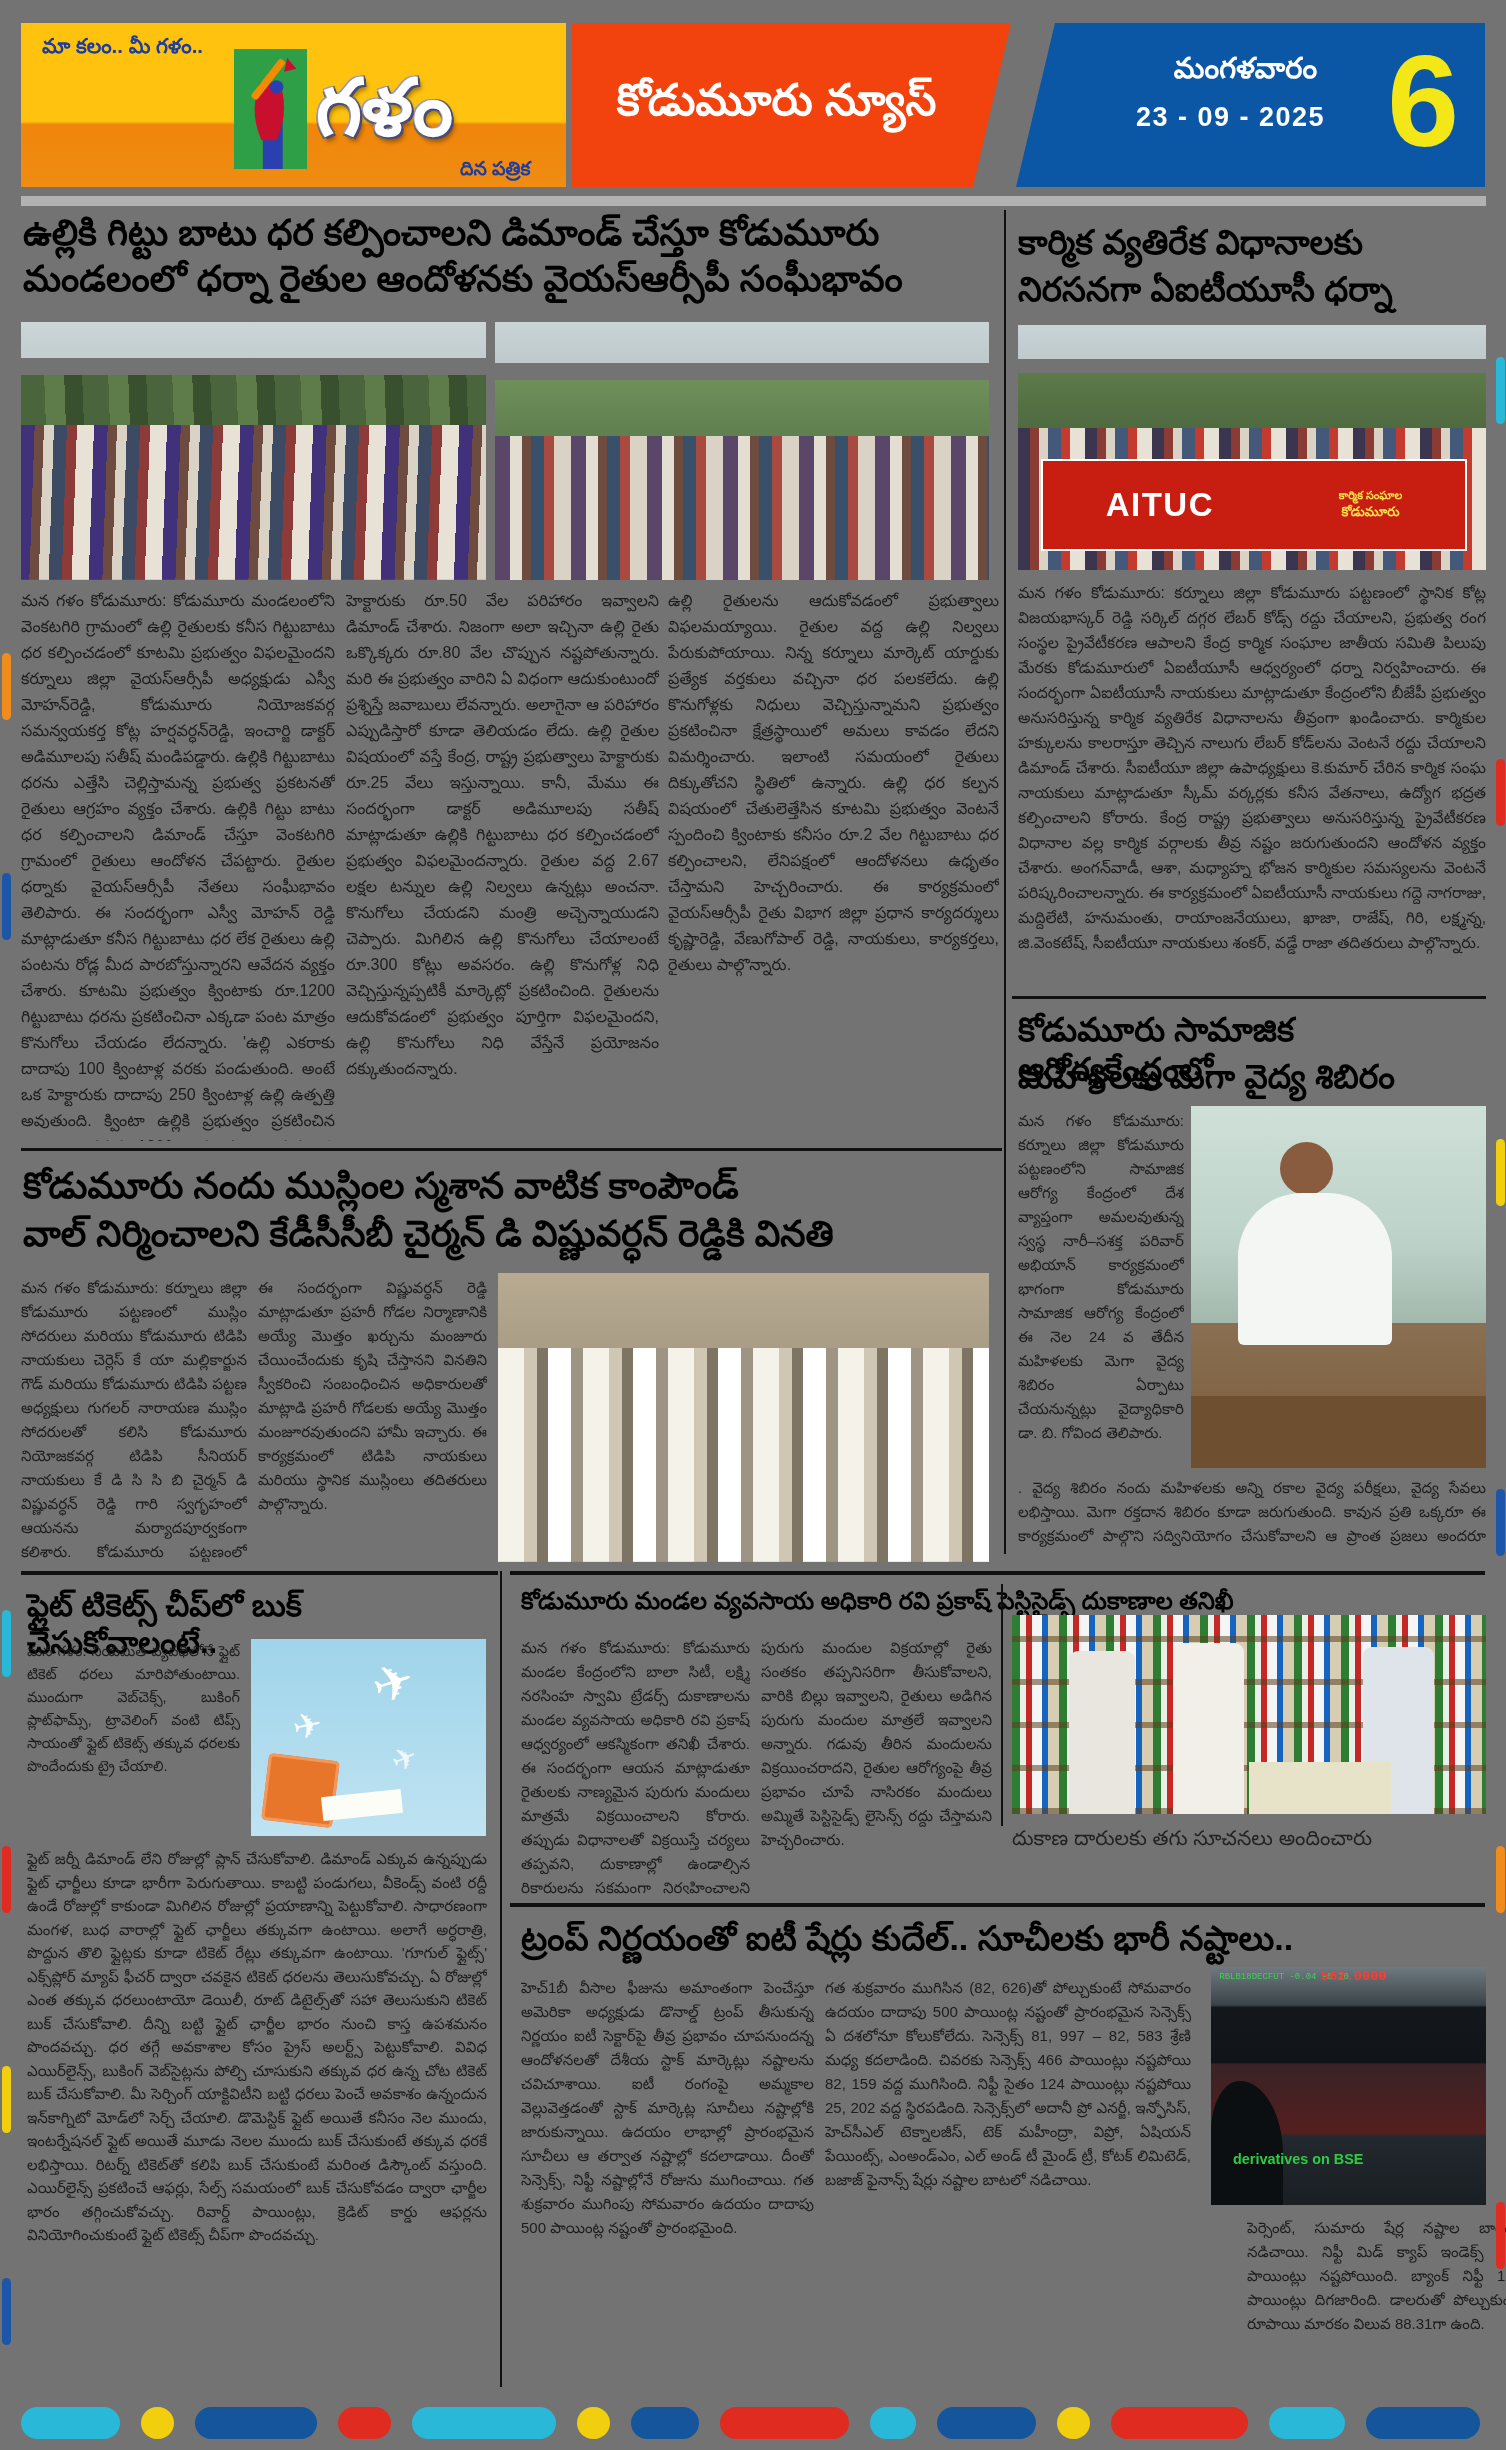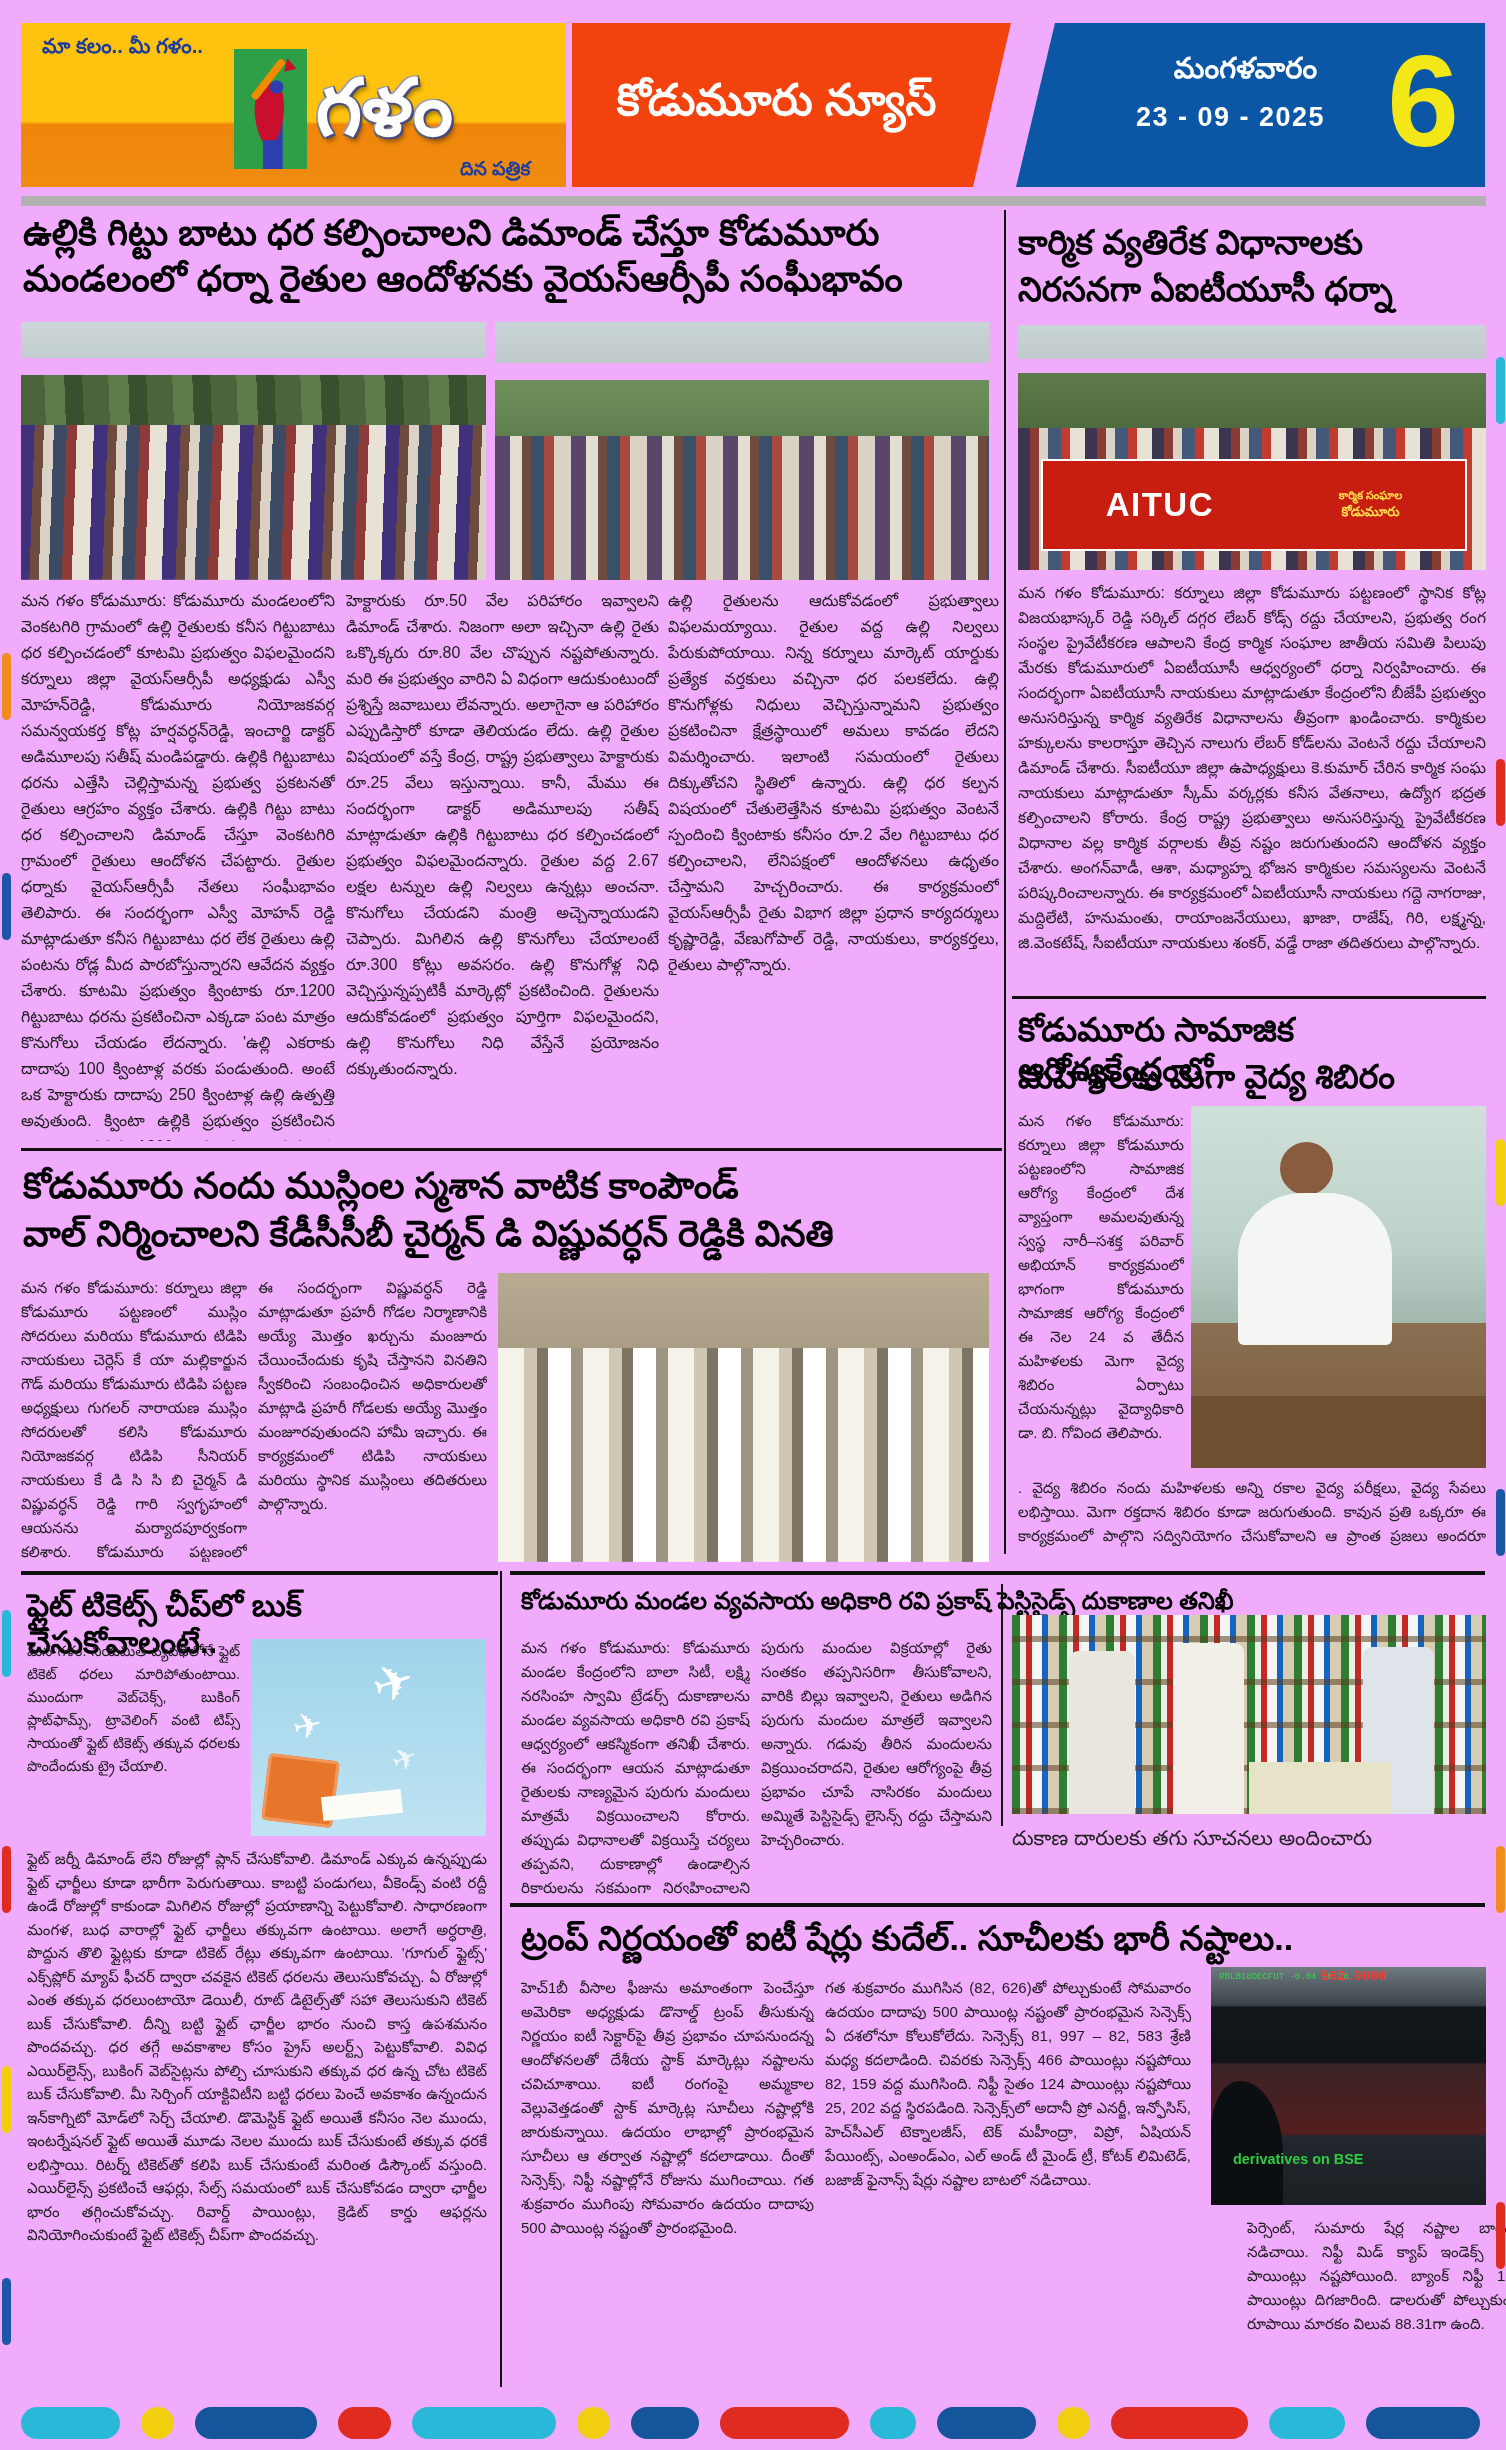--- a/index.html
+++ b/index.html
@@ -1,16 +1,16 @@
 <!DOCTYPE html>
 <html style="font-size:12px"><head>
 <meta charset="utf-8">
 <style>
   html,body{margin:0;padding:0;background:#e8e8e8;}
-  .page{position:relative;width:1507px;height:2450px;background:#f0abfc;margin:0 auto;
+  .page{position:relative;width:1507px;height:2450px;background:#737373;margin:0 auto;
         font-family:"Liberation Sans", sans-serif;overflow:hidden;}
   .abs{position:absolute;}
   .hl{font-weight:900;color:#000;letter-spacing:0;}
   .bodytxt{color:#1c1c1c;text-align:justify;overflow:hidden;}
   .photo{position:absolute;background-repeat:no-repeat;overflow:hidden;}
   .rule{position:absolute;background:#101010;}
   .pill{height:32px;border-radius:16.7px;flex:0 0 auto;}
   .dash{position:absolute;width:9px;height:67px;border-radius:4.6px;}
   .outline-big{color:#fff;font-weight:900;
     text-shadow:2.3px 2.3px 0 #4a4a7a,-1.5px -1.5px 0 #9a9ab8,1.5px -1.5px 0 #666,-1.5px 1.5px 0 #666,3px 4.6px 4.6px rgba(0,0,0,.35);}

